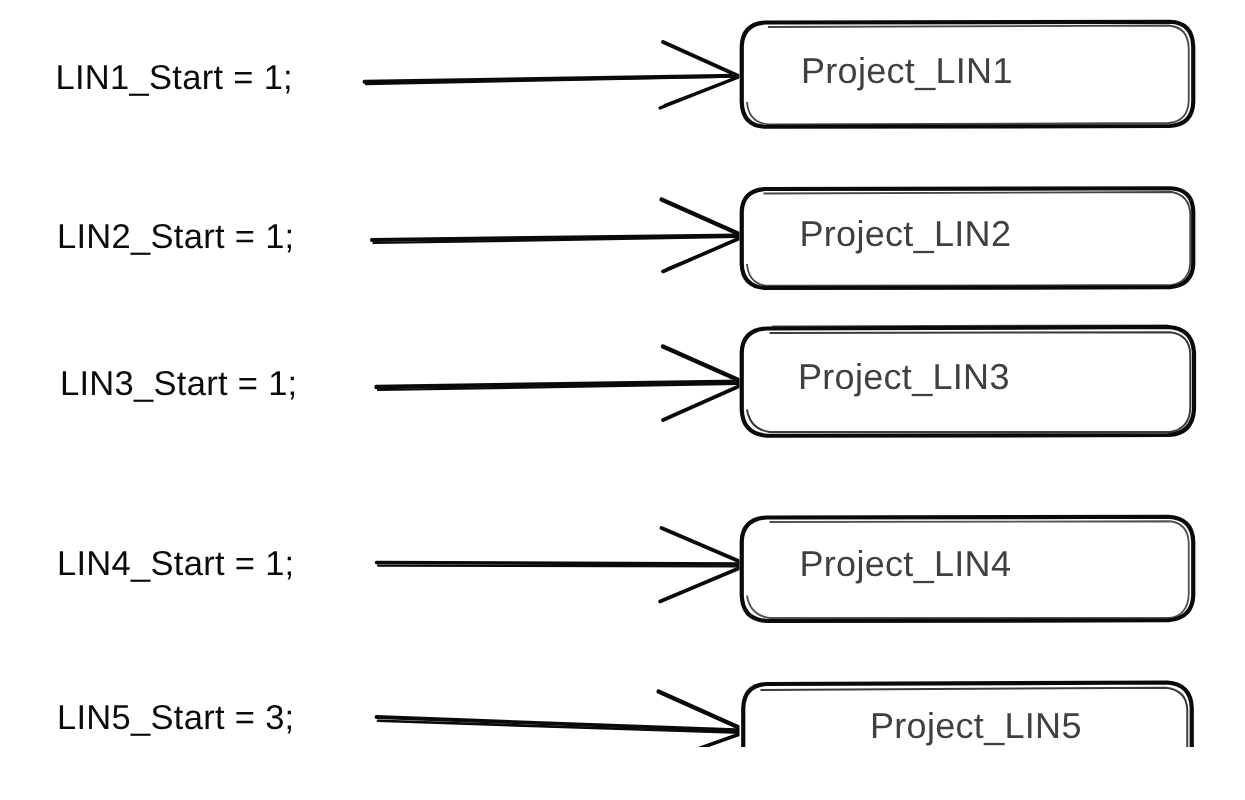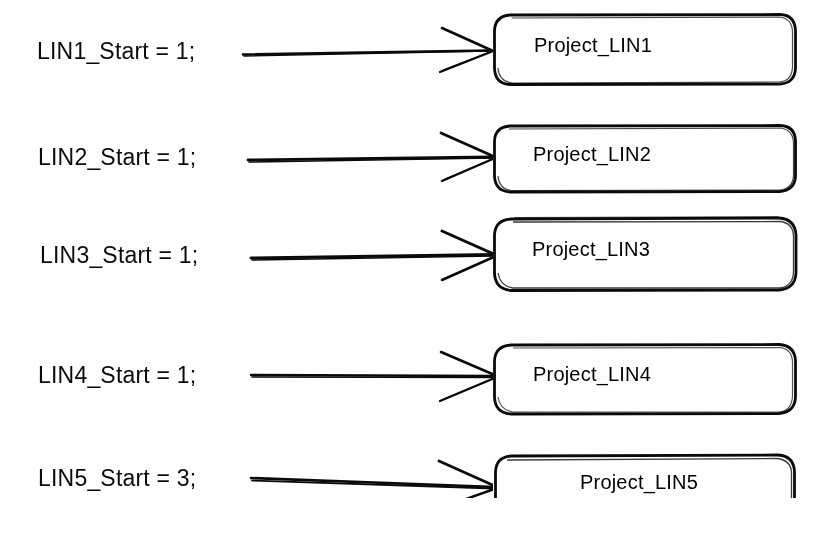--- a/index.html
+++ b/index.html
@@ -39,22 +39,22 @@
   }
   .node-box svg {
     position: absolute;
     left: 0;
     top: 0;
     overflow: visible;
   }
   .node-label {
     position: absolute;
     font-family: "Liberation Sans", sans-serif;
-    font-size: 20px;
-    color: #000000;
+    font-size: 24px;
+    color: #404040;
     white-space: nowrap;
     letter-spacing: 0.2px;
   }
   #watermark {
     position: absolute;
     left: 8px;
     top: 503px;
     display: flex;
     align-items: center;
     gap: 5px;

